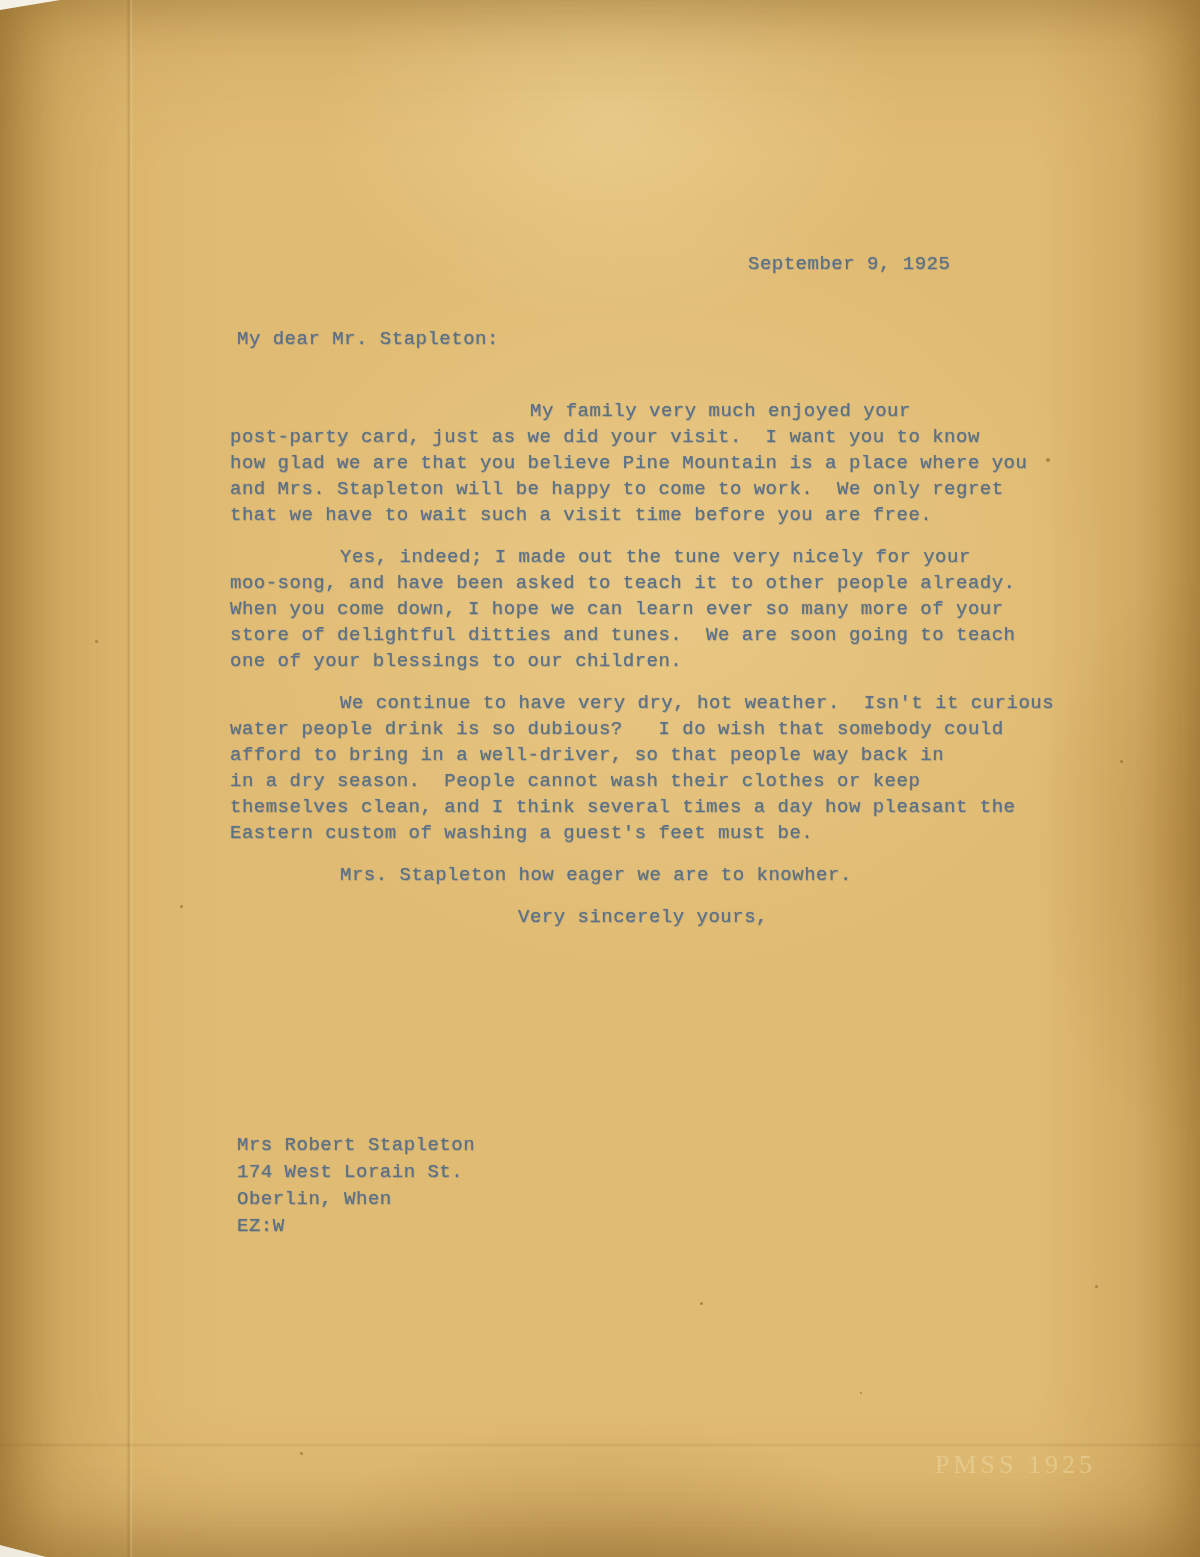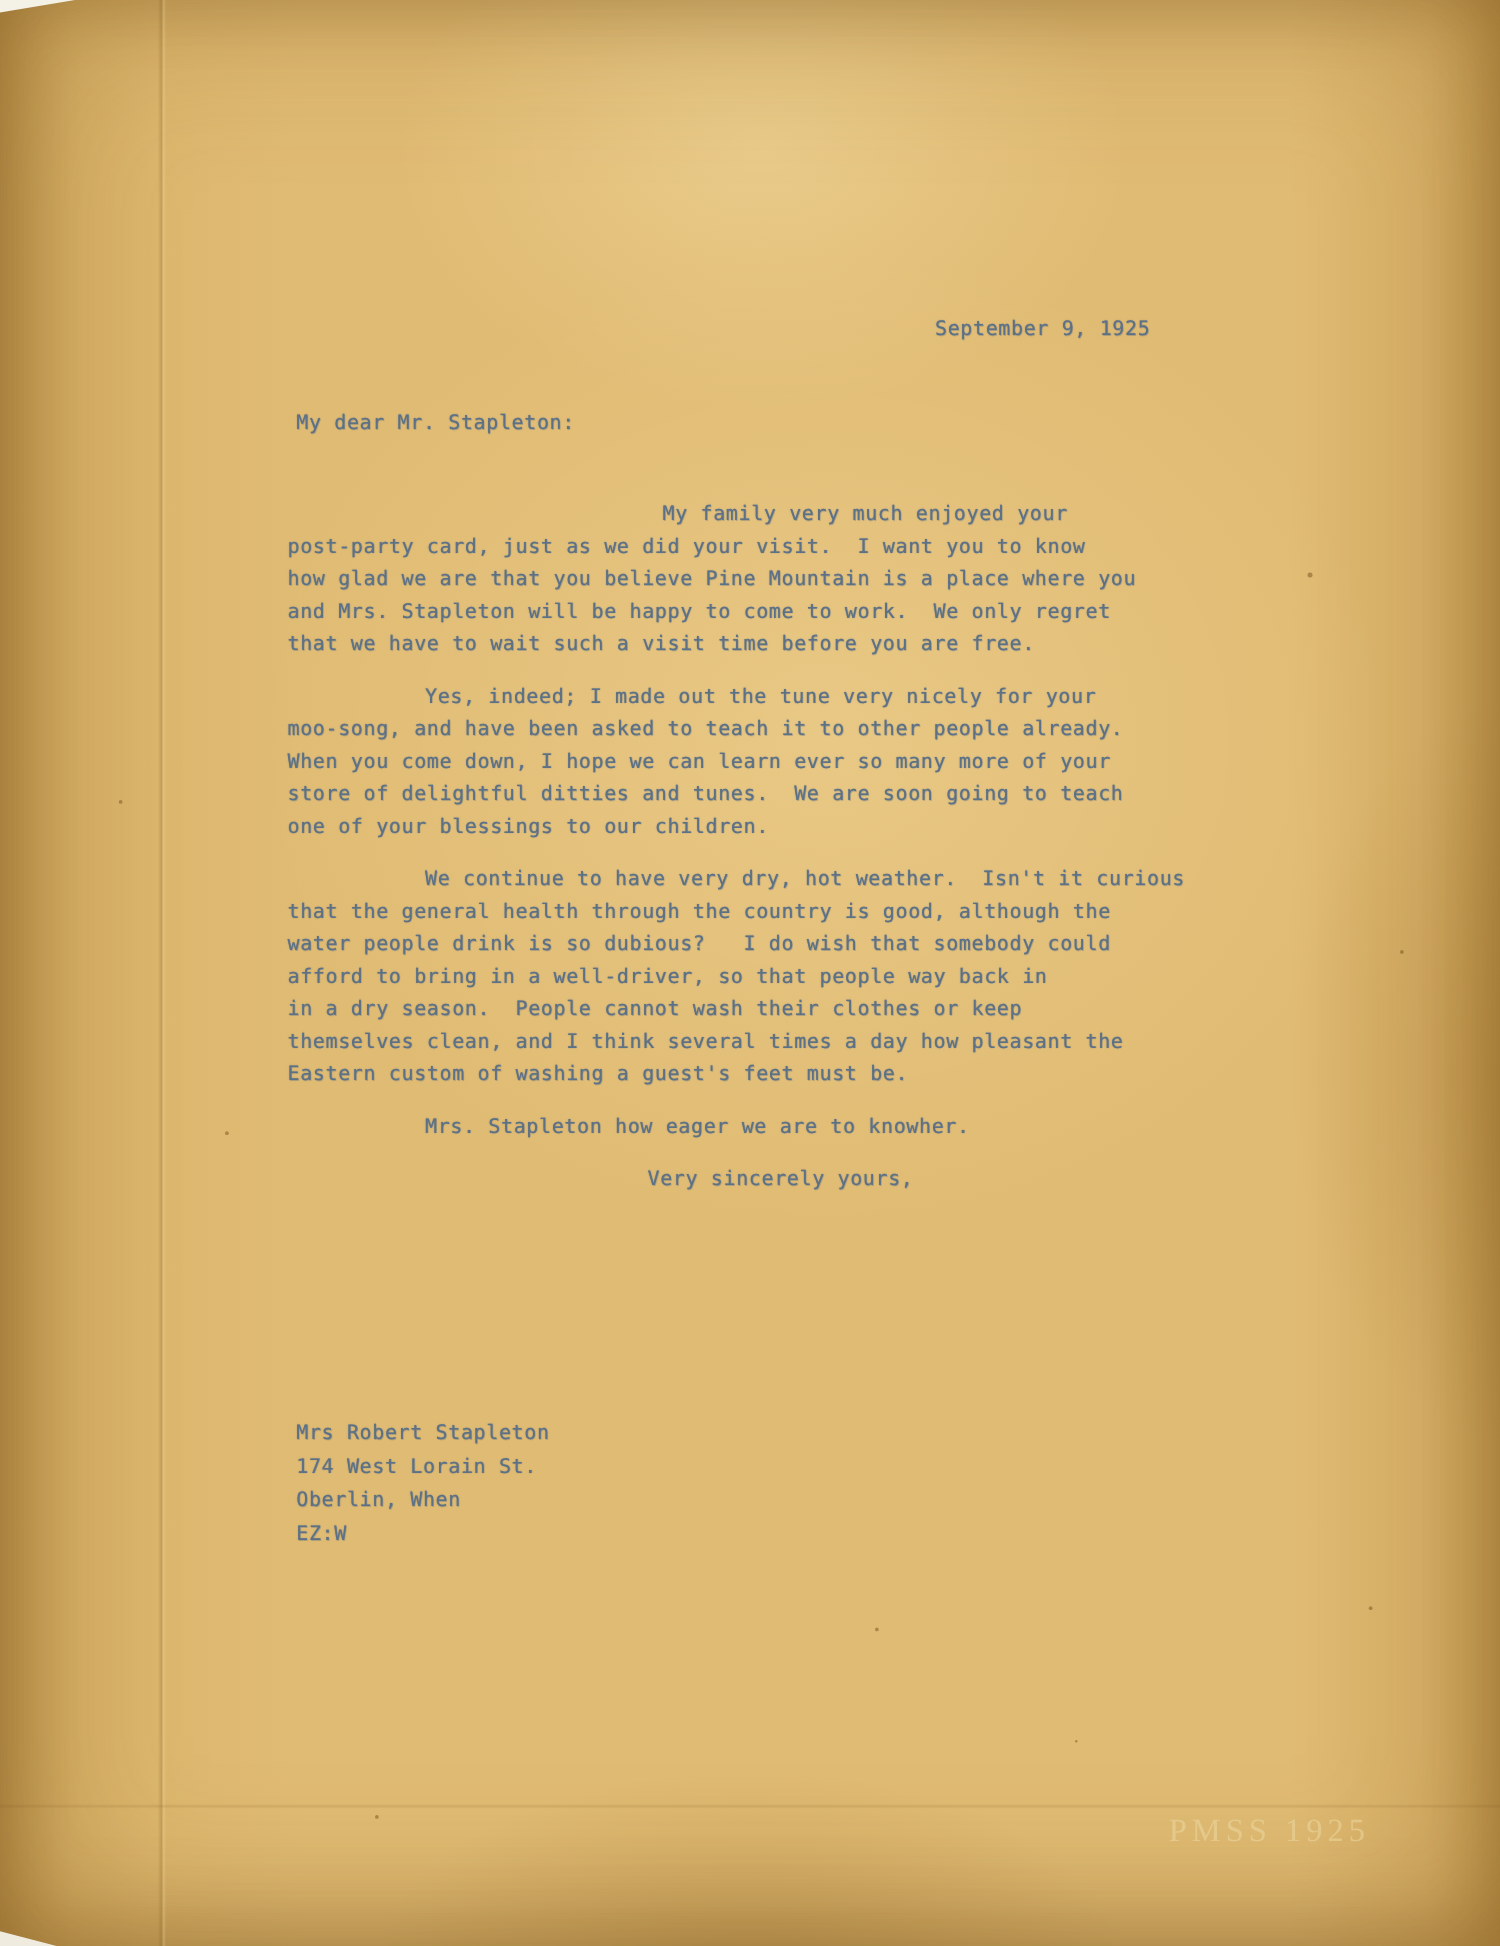--- a/index.html
+++ b/index.html
@@ -65,23 +65,24 @@
     border-bottom: 12px solid #efecdf;
     border-right: 46px solid transparent;
   }
   .speck {
     position: absolute;
     border-radius: 50%;
     background: rgba(105,70,22,0.45);
   }
   .ink {
     color: #5d7186;
-    font-size: 16px;
+    font-size: 19px;
     letter-spacing: 0.5px;
     text-shadow: 0 0 1px rgba(93,113,134,0.75), 0.6px 0.6px 0 rgba(93,113,134,0.30);
+    font-family: Liberation Mono, monospace;
   }
   .date-line {
     position: absolute;
     top: 253px;
     left: 748px;
     white-space: pre;
   }
   .salutation {
     position: absolute;
     top: 328px;
@@ -170,21 +171,20 @@
         </div>
         <div class="para">
           <div class="ink line">Yes, indeed; I made out the tune very nicely for your</div>
           <div class="ink line">moo-song, and have been asked to teach it to other people already.</div>
           <div class="ink line">When you come down, I hope we can learn ever so many more of your</div>
           <div class="ink line">store of delightful ditties and tunes.  We are soon going to teach</div>
           <div class="ink line">one of your blessings to our children.</div>
         </div>
         <div class="para">
           <div class="ink line">We continue to have very dry, hot weather.  Isn't it curious</div>
-          <div class="ink line">that the general health through the country is good, although the</div>
           <div class="ink line">water people drink is so dubious?   I do wish that somebody could</div>
           <div class="ink line">afford to bring in a well-driver, so that people way back in</div>
           <div class="ink line">in a dry season.  People cannot wash their clothes or keep</div>
           <div class="ink line">themselves clean, and I think several times a day how pleasant the</div>
           <div class="ink line">Eastern custom of washing a guest's feet must be.</div>
         </div>
         <div class="para">
           <div class="ink line">Mrs. Stapleton how eager we are to knowher.</div>
         </div>
       </div>

